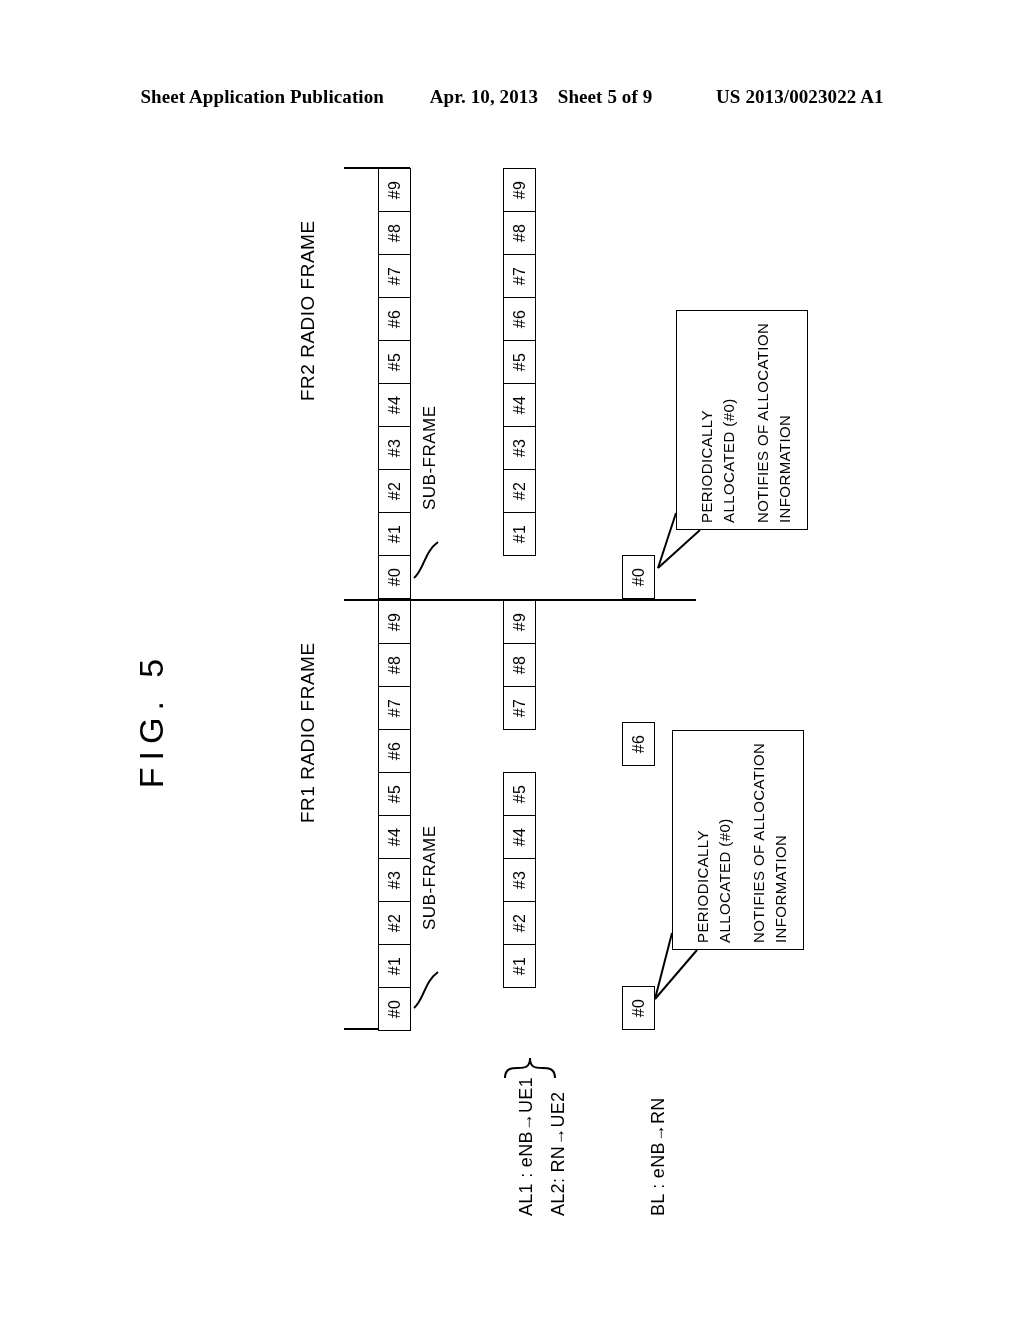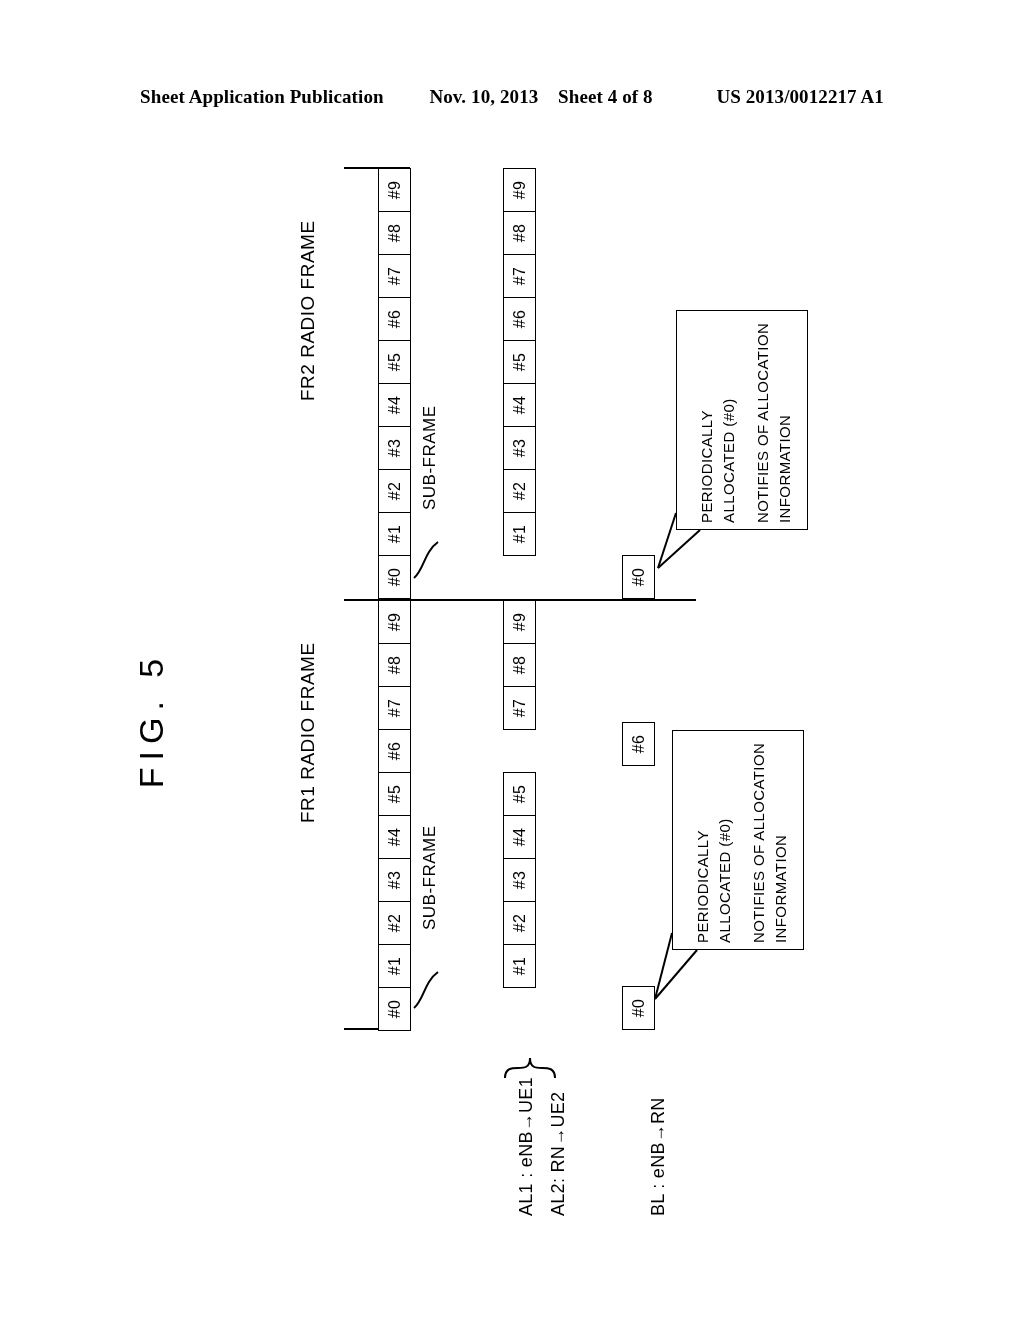--- a/index.html
+++ b/index.html
@@ -129,25 +129,25 @@
     font-family: "Liberation Sans", sans-serif;
     letter-spacing: 0.3px;
   }
 </style>
 </head>
 <body>
 
 <div id="pub-header">
   <span>Sheet Application Publication</span>
   <span class="hdr-gap-a"></span>
-  <span>Nov. 10, 2013</span>
+  <span>Apr. 10, 2013</span>
   <span class="hdr-gap-b"></span>
-  <span>Sheet 4 of 8</span>
+  <span>Sheet 5 of 9</span>
   <span class="hdr-gap-c"></span>
-  <span>US 2013/0012217 A1</span>
+  <span>US 2013/0023022 A1</span>
 </div>
 
 <div id="fig-title">FIG. 5</div>
 
 <div id="figure-body">
 
   <div class="vtext" style="left:308px; top:390px; font-size:19px; transform-origin:center; width:0;">FR2  RADIO FRAME</div>
   <div class="vtext" style="left:430px; top:500px; font-size:17px; transform-origin:center; width:0;">SUB-FRAME</div>
 
   <div class="vtext" style="left:308px; top:812px; font-size:19px; transform-origin:center; width:0;">FR1  RADIO FRAME</div>

